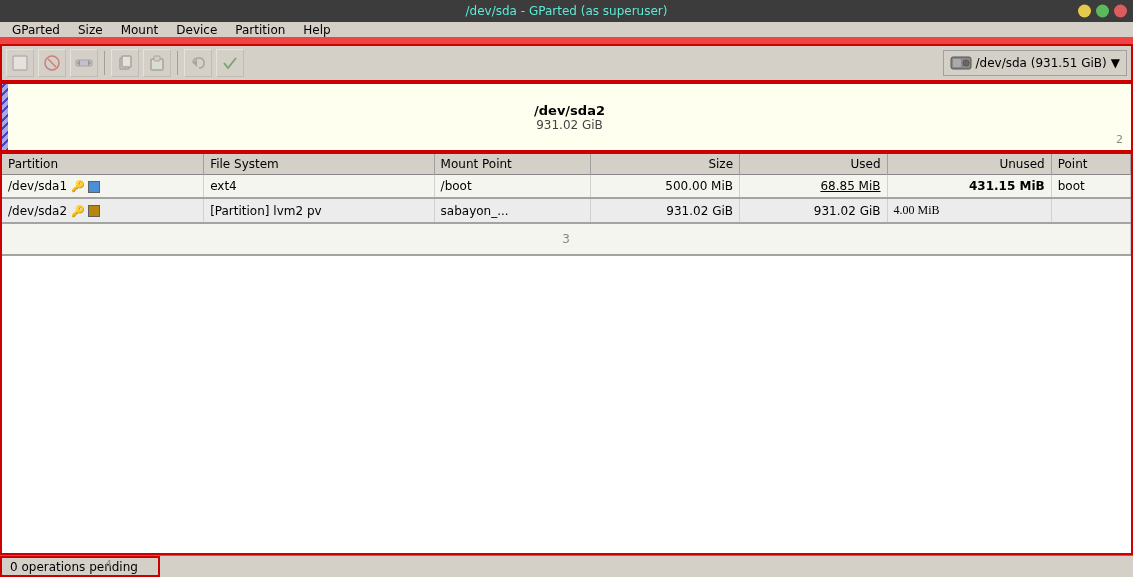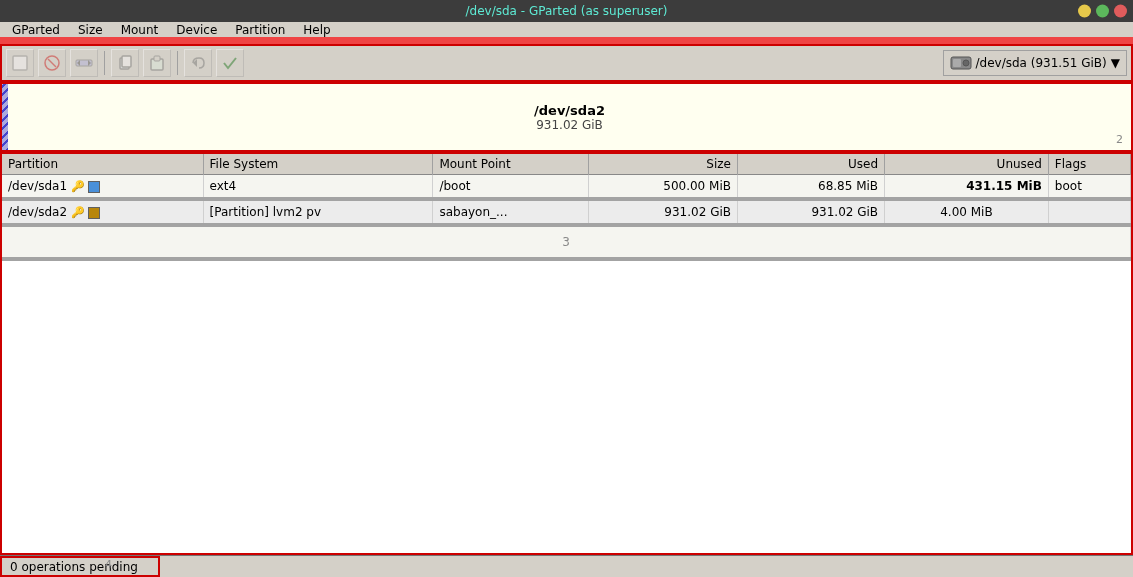--- a/index.html
+++ b/index.html
@@ -183,21 +183,21 @@
       border-bottom: 1px solid #888;
     }
     thead th {
       text-align: left;
       padding: 3px 6px;
       border-right: 1px solid #a0a0a0;
       font-weight: normal;
       font-size: 12px;
     }
     tbody tr {
-      border-bottom: 4px solid #a3a3a3;
+      border-bottom: 2px solid #a3a3a3;
       padding-left: 9px;
     }
     tbody tr:nth-child(odd) { background: #f5f5f0; }
     tbody tr:nth-child(even) { background: #ececec; }
     tbody td {
       padding: 4px 6px;
       border-right: 1px solid #d0d0d0;
     }
     .fs-color-box {
       display: inline-block;
@@ -320,48 +320,48 @@
 <div id="partition-table-container">
   <table>
     <thead>
       <tr>
         <th>Partition</th>
         <th>File System</th>
         <th>Mount Point</th>
         <th style="text-align:right;">Size</th>
         <th style="text-align:right;">Used</th>
         <th style="text-align:right;margin-top:8px;">Unused</th>
-        <th>Flags</th>
+        <th>Point</th>
       </tr>
     </thead>
     <tbody>
       <tr>
         <td>
           <span>/dev/sda1</span>
           <span style="font-size:11px;"> 🔑</span>
           <span class="fs-color-box fs-ext4"></span>
         </td>
         <td>ext4</td>
         <td>/boot</td>
         <td style="text-align:right;">500.00 MiB</td>
-        <td style="text-align:right;">68.85 MiB</td>
+        <td style="text-align:right;text-decoration:underline;">68.85 MiB</td>
         <td style="text-align:right;font-weight:bold;">431.15 MiB</td>
         <td>boot</td>
       </tr>
       <tr>
         <td>
           <span>/dev/sda2</span>
           <span style="font-size:11px;"> 🔑</span>
           <span class="fs-color-box fs-lvm"></span>
         </td>
         <td>[Partition] lvm2 pv</td>
         <td>sabayon_...</td>
         <td style="text-align:right;">931.02 GiB</td>
         <td style="text-align:right;">931.02 GiB</td>
-        <td style="text-align:center;">4.00 MiB</td>
+        <td style="text-align:left;font-family:Liberation Serif, serif;">4.00 MiB</td>
         <td></td>
       </tr>
       <tr>
         <td colspan="7" style="text-align:center;color:#888;padding:8px;">3</td>
       </tr>
     </tbody>
   </table>
 </div>
 
 <div id="statusbar">

